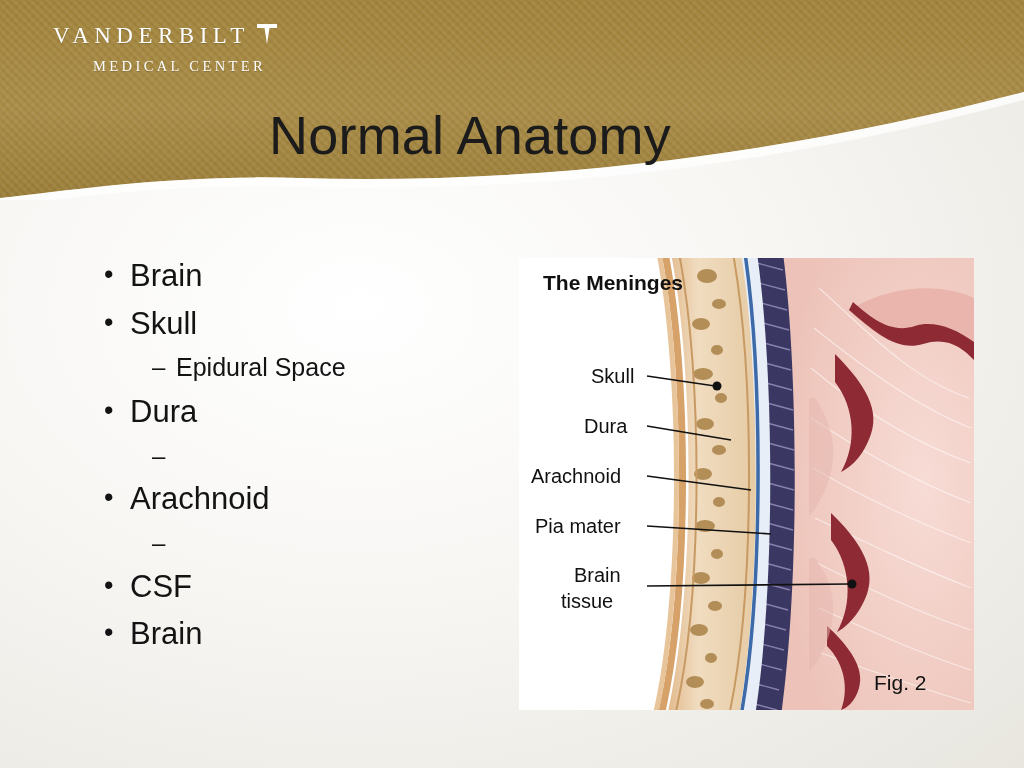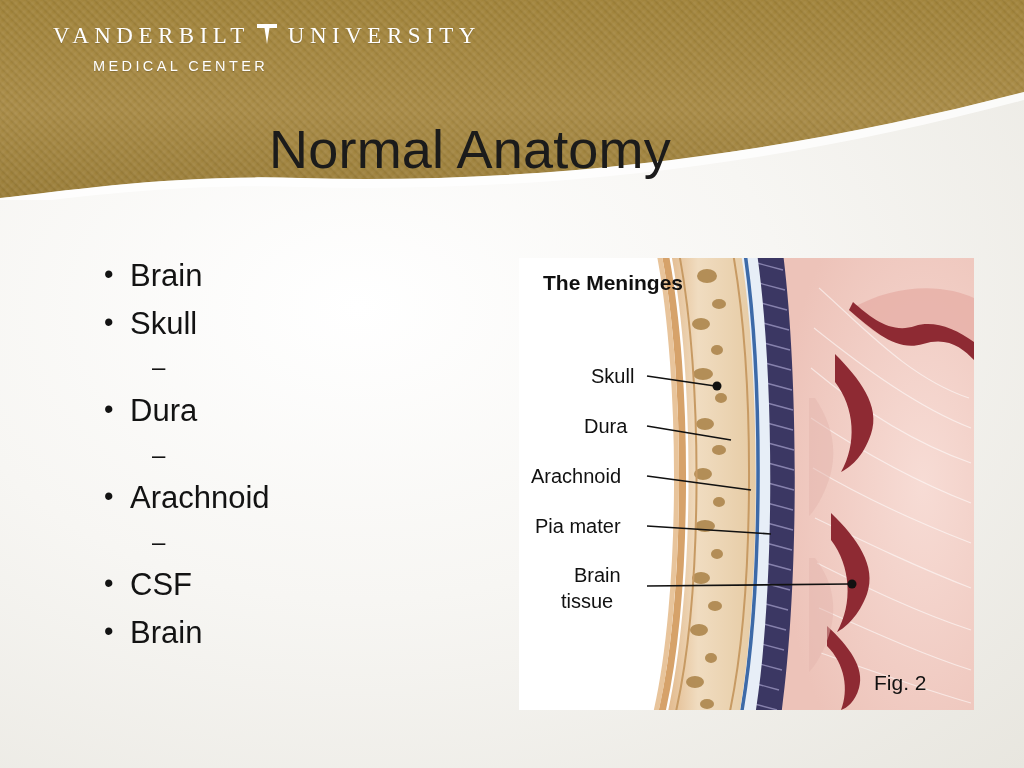--- a/index.html
+++ b/index.html
@@ -55,33 +55,33 @@
     align-items: center;
     text-shadow: 0 1px 1px rgba(0,0,0,0.18);
   }
   .logo-mark {
     display: inline-block;
     margin: 0 8px 0 4px;
     position: relative;
     top: 1px;
   }
   .logo-line2 {
-    font-family: Liberation Sans, sans-serif;
+    font-family: Liberation Serif, serif;
     font-size: 14.5px;
     letter-spacing: 3.4px;
     font-variant: small-caps;
     margin-top: 6px;
     margin-left: 40px;
     text-shadow: 0 1px 1px rgba(0,0,0,0.18);
   }
 
   
   .slide-title {
     position: absolute;
-    top: 118px;
+    top: 104px;
     left: 0;
     width: 940px;
     text-align: center;
     font-size: 54px;
     color: #1b1b1b;
     font-weight: normal;
     letter-spacing: 0.2px;
     z-index: 6;
   }
 
@@ -170,41 +170,41 @@
   </div>
 
   <div class="logo">
     <div class="logo-line1">
       <span>VANDERBILT</span>
       <span class="logo-mark">
         <svg width="26" height="26" viewBox="0 0 26 26">
           <path d="M3,3 L23,3 L23,7 L15.5,7 L13,23 L10.5,7 L3,7 Z" fill="#ffffff"></path>
         </svg>
       </span>
-      <span>UNIVERSITY</span>
     </div>
     <div class="logo-line2">MEDICAL CENTER</div>
   </div>
 
   <div class="slide-title">Normal Anatomy</div>
 
   <div class="content-list">
 
     <div class="bullet-l1">
       <span class="dot">•</span>
       <span>Brain</span>
     </div>
 
     <div class="bullet-l1">
       <span class="dot">•</span>
       <span>Skull</span>
     </div>
 
     <div class="bullet-l2">
       <span class="dash">–</span>
+      <span>Epidural Space</span>
     </div>
 
     <div class="bullet-l1">
       <span class="dot">•</span>
       <span>Dura</span>
     </div>
 
     <div class="bullet-l2">
       <span class="dash">–</span>
     </div>

